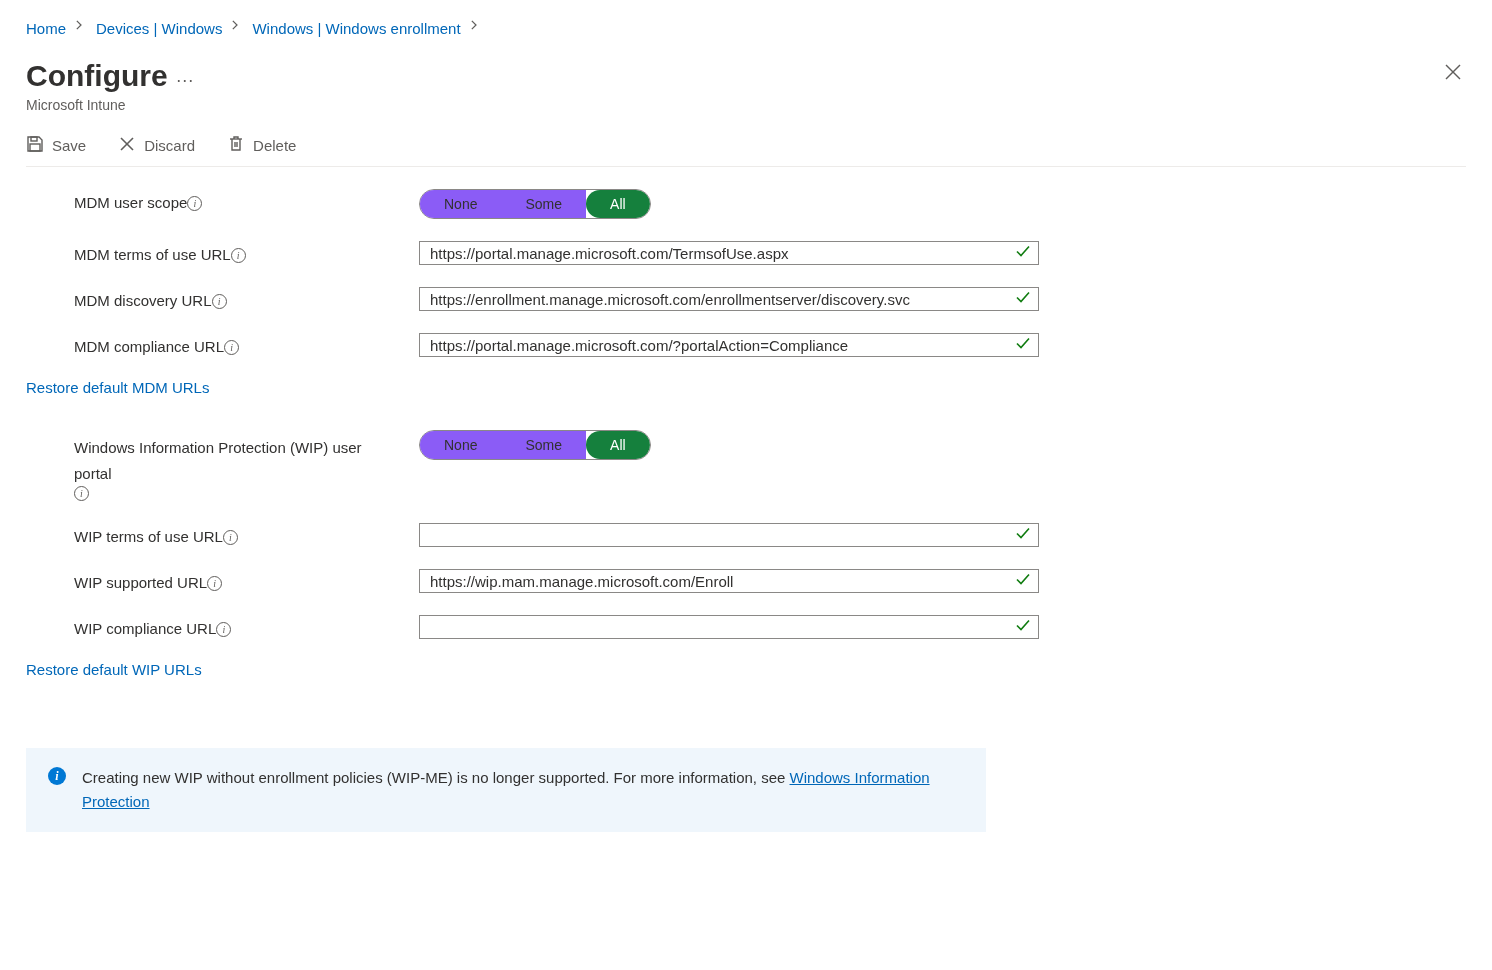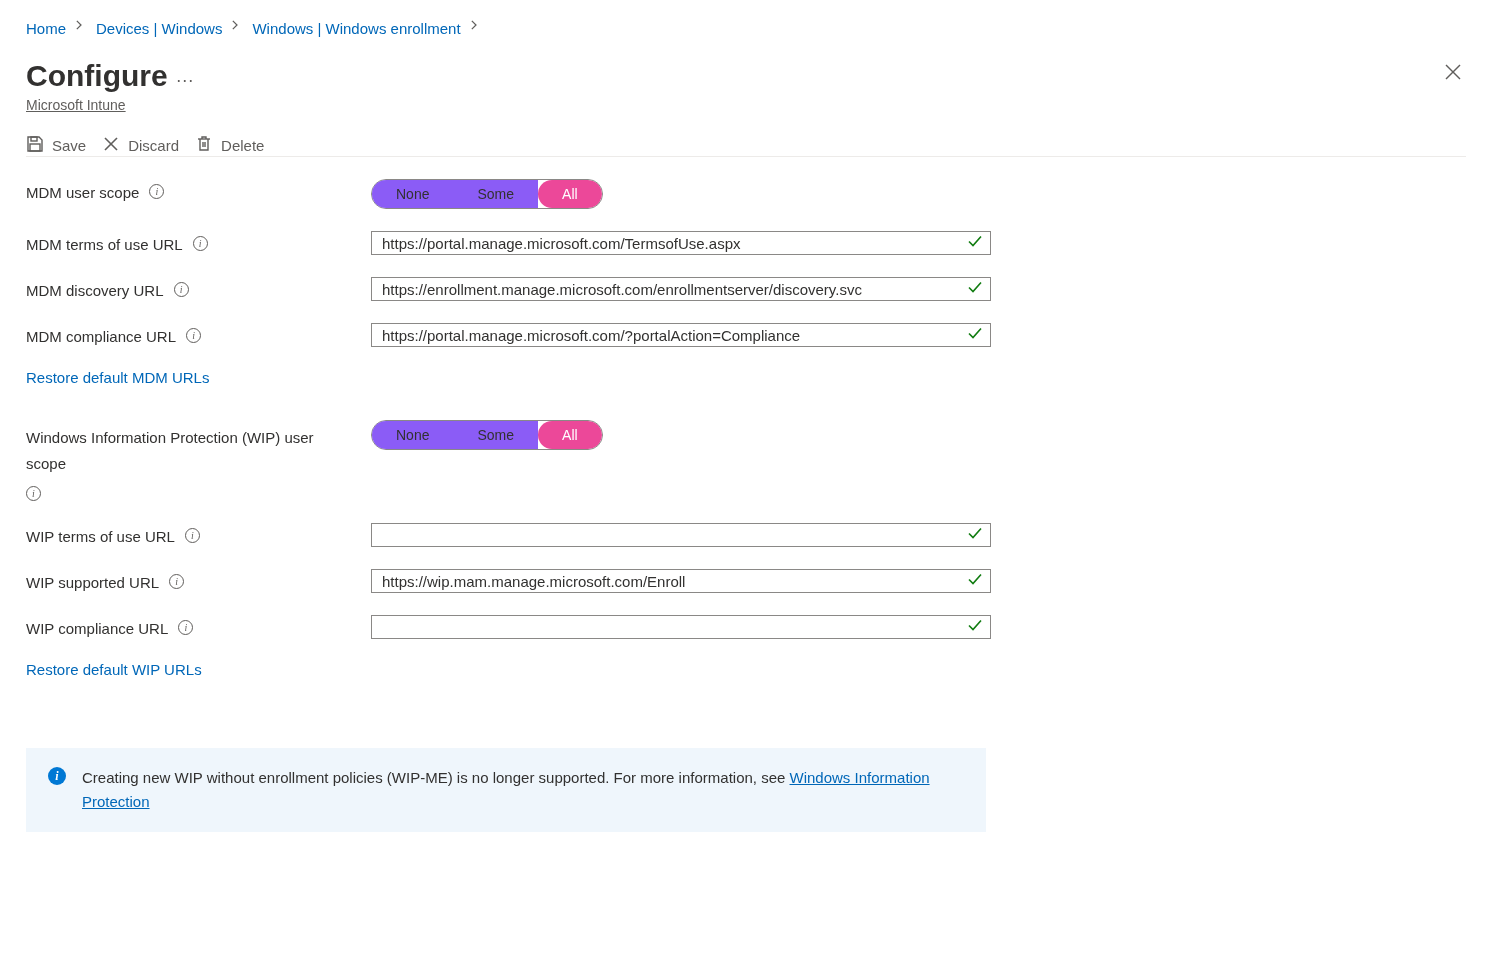--- a/index.html
+++ b/index.html
@@ -20,42 +20,44 @@
       margin-bottom: 22px;
     }
     .breadcrumb a { color: #0067b8; text-decoration: none; cursor: pointer; }
     .breadcrumb .sep { color: #605e5c; width: 10px; height: 10px; display: inline-flex; }
     
     .header-row { display: flex; align-items: flex-start; justify-content: space-between; }
     .title-block { display: flex; align-items: center; gap: 8px; }
     h1 { font-size: 30px; font-weight: 600; color: #323130; }
     .more-btn { cursor: pointer; color: #605e5c; font-size: 18px; margin-top: 8px; }
     .close-btn { cursor: pointer; color: #605e5c; padding: 4px; }
-    .subtitle { color: #605e5c; font-size: 14px; margin-top: 4px; margin-bottom: 22px; text-decoration: underline; }
+    .subtitle { color: #605e5c; font-size: 14px; margin-top: 4px; margin-bottom: 22px; }
     
     .toolbar {
-      display: flex; align-items: center; gap: 16px;
+      display: flex; align-items: center; gap: 32px;
+      padding-bottom: 10px;
       border-bottom: 1px solid #edebe9;
       margin-bottom: 22px;
       color: #605e5c;
     }
     .toolbar-btn { display: flex; align-items: center; gap: 8px; cursor: pointer; font-size: 15px; }
     .toolbar-btn svg { width: 18px; height: 18px; }
     
     .form-row {
       display: flex; align-items: flex-start;
       margin-bottom: 22px;
     }
     .form-label {
       width: 345px;
       flex: 0 0 345px;
-      display: flex; align-items: flex-start; gap: 10px;
+      display: flex; align-items: flex-end; 
       font-size: 15px;
       color: #323130;
       padding-top: 5px;
+      margin-left: 48px;
     }
     .info-icon {
       width: 15px; height: 15px;
       border: 1px solid #605e5c;
       border-radius: 50%;
       display: inline-flex; align-items: center; justify-content: center;
       font-size: 10px; color: #605e5c;
       font-style: italic;
       font-family: serif;
       cursor: pointer;
@@ -71,21 +73,21 @@
     }
     .segmented .seg {
       padding: 0 24px;
       display:flex; align-items:center;
       font-size: 14px;
       cursor: pointer;
       color: #323130;
       background: #8b5cf6;
     }
     .segmented .seg.active {
-      background: #ec4899;
+      background: #15803d;
       color: #fff;
       border-radius: 14px;
     }
     
     .input-wrap {
       position: relative;
       width: 620px;
     }
     .input-wrap input {
       width: 100%;
@@ -255,21 +257,21 @@
     </span>
   </div>
 </div>
 
 <div class="link-row">
   <span class="link">Restore default MDM URLs</span>
 </div>
 
 <div class="form-row">
   <div class="form-label" style="flex-wrap:wrap; line-height:1.7; padding-right:30px;">
-    <span>Windows Information Protection (WIP) user scope</span>
+    <span>Windows Information Protection (WIP) user portal</span>
     <span class="info-icon">i</span>
   </div>
   <div class="segmented">
     <div class="seg">None</div>
     <div class="seg">Some</div>
     <div class="seg active">All</div>
   </div>
 </div>
 
 <div class="form-row">

